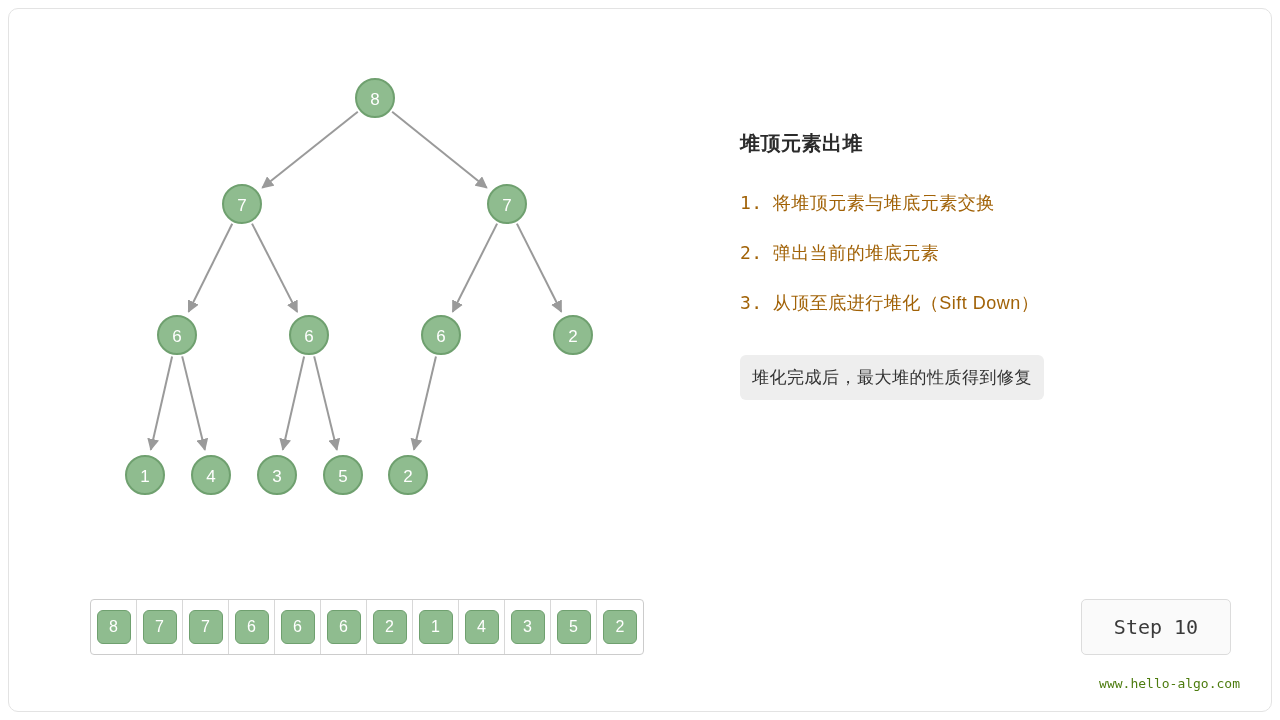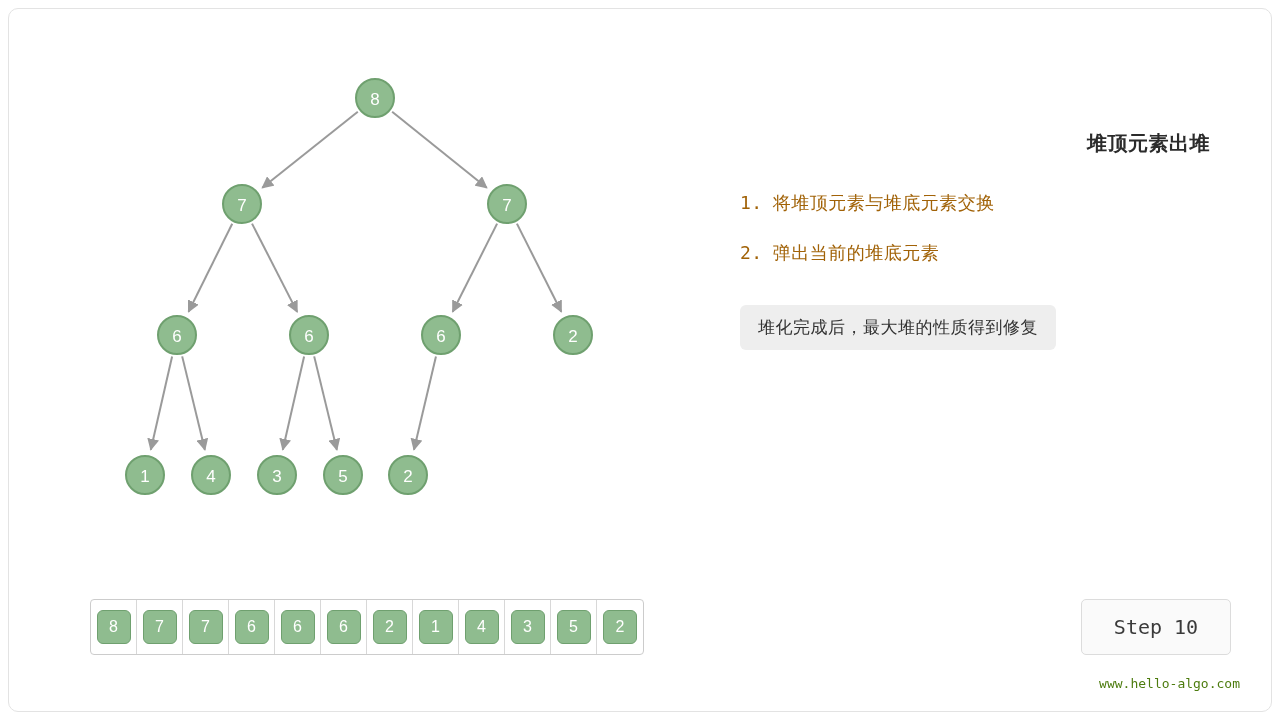--- a/index.html
+++ b/index.html
@@ -95,36 +95,35 @@
     left: 740px;
     top: 130px;
     width: 470px;
   }
   #panel-title {
     font-size: 20px;
     font-weight: bold;
     color: #2b2b2b;
     margin: 0 0 34px 0;
     letter-spacing: 0.5px;
-    text-align: right;
   }
   .step-line {
     font-size: 18px;
     color: #a16207;
     margin-bottom: 26px;
     letter-spacing: 0.5px;
   }
   .step-num {
     font-family: "DejaVu Sans Mono", monospace;
     margin-right: 10px;
   }
   #note {
     display: inline-block;
     margin-top: 14px;
-    padding: 11px 18px;
+    padding: 11px 12px;
     background: #eeeeee;
     border-radius: 6px;
     font-size: 17px;
     color: #333333;
     letter-spacing: 0.5px;
   }
 
   
   #step-badge {
     position: absolute;
@@ -232,19 +231,20 @@
       <div class="array-cell">
         <div class="array-chip">2</div>
       </div>
     </div>
 
   <div id="panel">
     <div id="panel-title">堆顶元素出堆</div>
     <div id="steps-list">
         <div class="step-line"><span class="step-num">1.</span><span>将堆顶元素与堆底元素交换</span></div>
         <div class="step-line"><span class="step-num">2.</span><span>弹出当前的堆底元素</span></div>
+        <div class="step-line"><span class="step-num">3.</span><span>从顶至底进行堆化（Sift Down）</span></div>
       </div>
     <div id="note">堆化完成后，最大堆的性质得到修复</div>
   </div>
 
   <div id="step-badge">Step 10</div>
   <div id="watermark">www.hello-algo.com</div>
 </div>
 
 </body></html>

